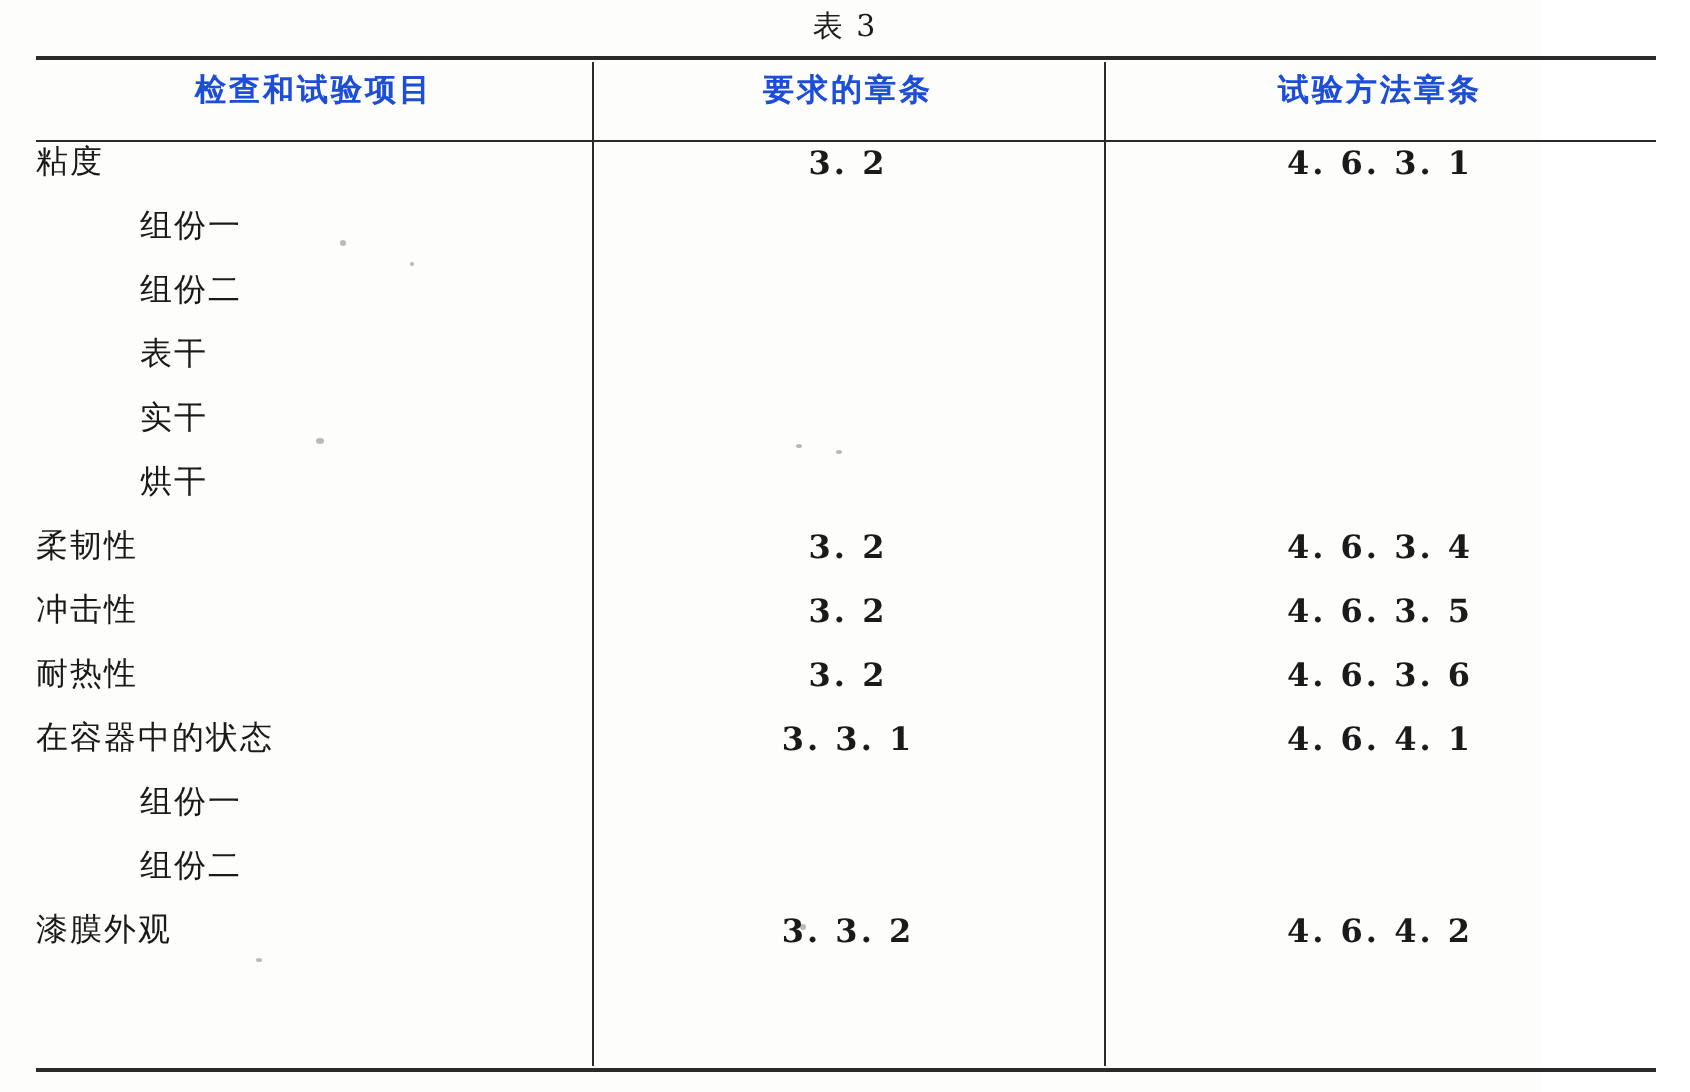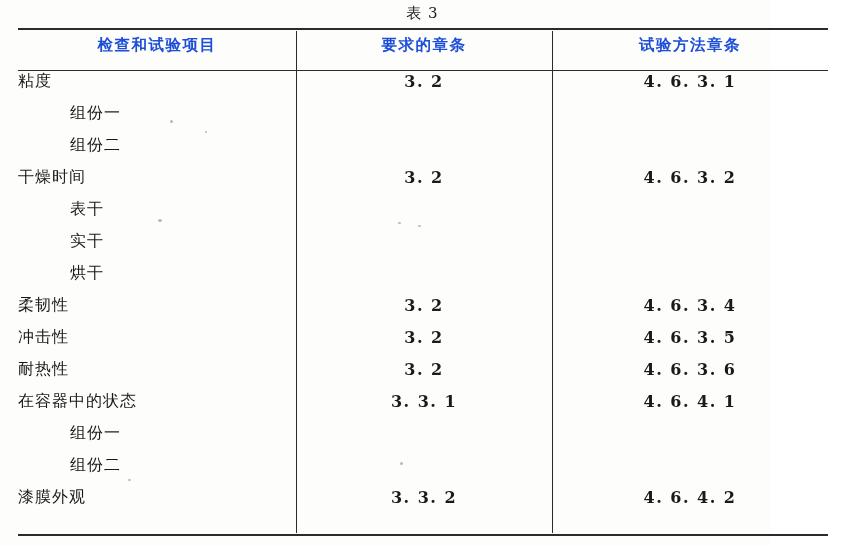--- a/index.html
+++ b/index.html
@@ -161,25 +161,20 @@
           <td class="item indent">组份一</td>
           <td class="num"></td>
           <td class="num"></td>
         </tr>
         <tr>
           <td class="item indent">组份二</td>
           <td class="num"></td>
           <td class="num"></td>
         </tr>
         <tr>
-          <td class="item">干燥时间</td>
-          <td class="num">3. 2</td>
-          <td class="num">4. 6. 3. 2</td>
-        </tr>
-        <tr>
           <td class="item indent">表干</td>
           <td class="num"></td>
           <td class="num"></td>
         </tr>
         <tr>
           <td class="item indent">实干</td>
           <td class="num"></td>
           <td class="num"></td>
         </tr>
         <tr>

